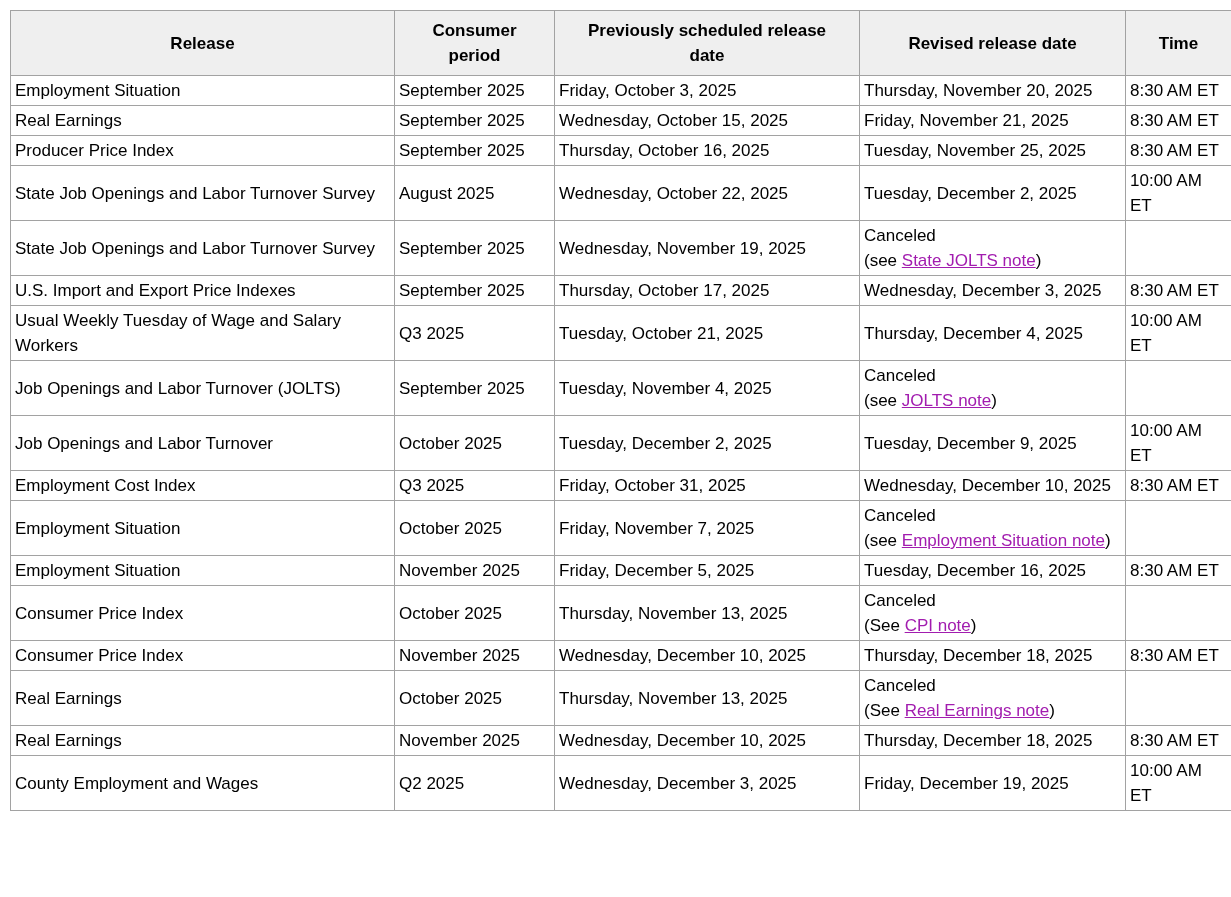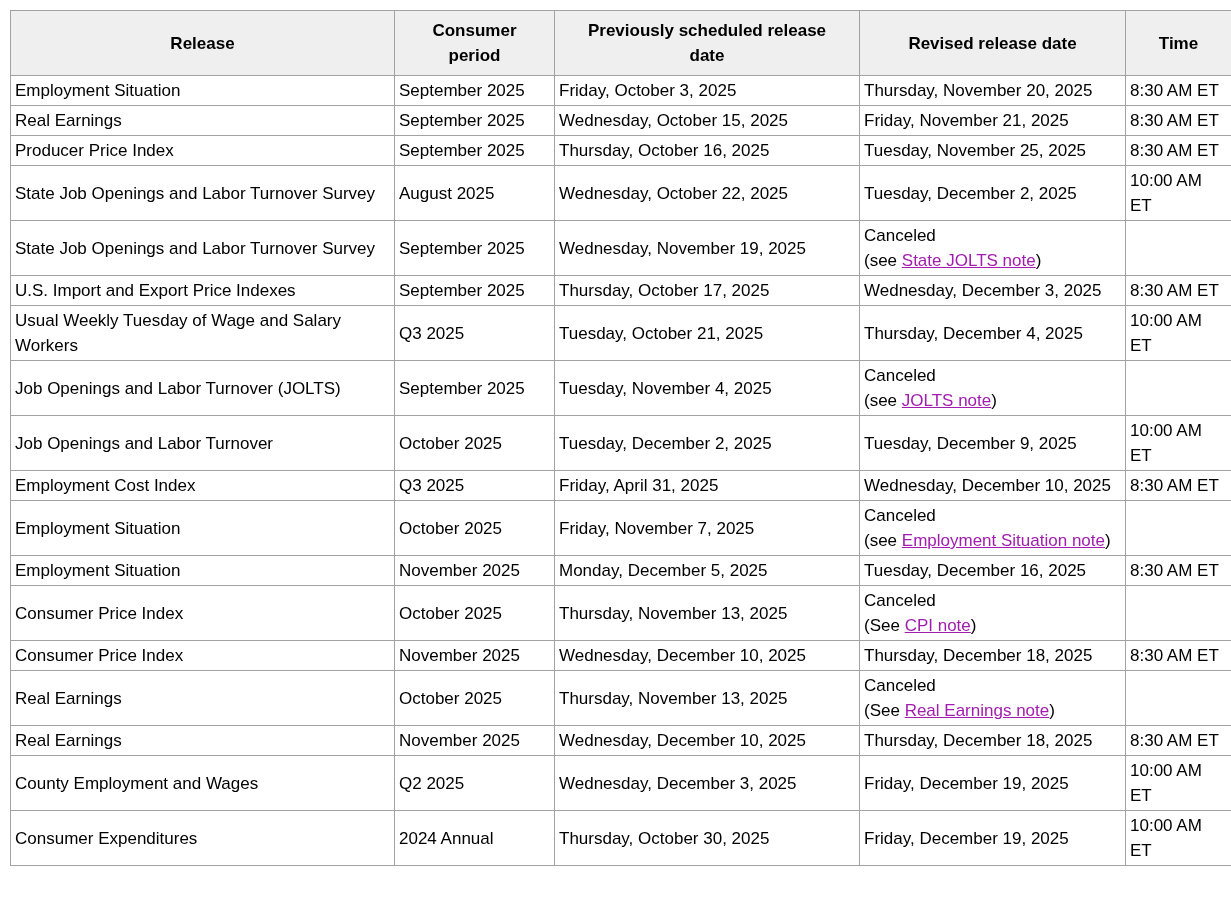--- a/index.html
+++ b/index.html
@@ -146,40 +146,40 @@
       <td>Job Openings and Labor Turnover</td>
       <td>October 2025</td>
       <td>Tuesday, December 2, 2025</td>
       <td>Tuesday, December 9, 2025</td>
       <td>10:00 AM ET</td>
     </tr>
 
     <tr>
       <td>Employment Cost Index</td>
       <td>Q3 2025</td>
-      <td>Friday, April 31, 2025</td>
+      <td>Friday, October 31, 2025</td>
       <td>Wednesday, December 10, 2025</td>
       <td>8:30 AM ET</td>
     </tr>
 
     <tr>
       <td>Employment Situation</td>
       <td>October 2025</td>
       <td>Friday, November 7, 2025</td>
       <td>
         <div>Canceled</div>
         <div><span>(see </span><a class="note-link" href="#">Employment Situation note</a><span>)</span></div>
       </td>
       <td></td>
     </tr>
 
     <tr>
       <td>Employment Situation</td>
       <td>November 2025</td>
-      <td>Monday, December 5, 2025</td>
+      <td>Friday, December 5, 2025</td>
       <td>Tuesday, December 16, 2025</td>
       <td>8:30 AM ET</td>
     </tr>
 
     <tr>
       <td>Consumer Price Index</td>
       <td>October 2025</td>
       <td>Thursday, November 13, 2025</td>
       <td>
         <div>Canceled</div>
@@ -216,23 +216,16 @@
     </tr>
 
     <tr>
       <td>County Employment and Wages</td>
       <td>Q2 2025</td>
       <td>Wednesday, December 3, 2025</td>
       <td>Friday, December 19, 2025</td>
       <td>10:00 AM ET</td>
     </tr>
 
-    <tr>
-      <td>Consumer Expenditures</td>
-      <td>2024 Annual</td>
-      <td>Thursday, October 30, 2025</td>
-      <td>Friday, December 19, 2025</td>
-      <td>10:00 AM ET</td>
-    </tr>
 
   </tbody>
 </table>
 </div>
 
 </body></html>

